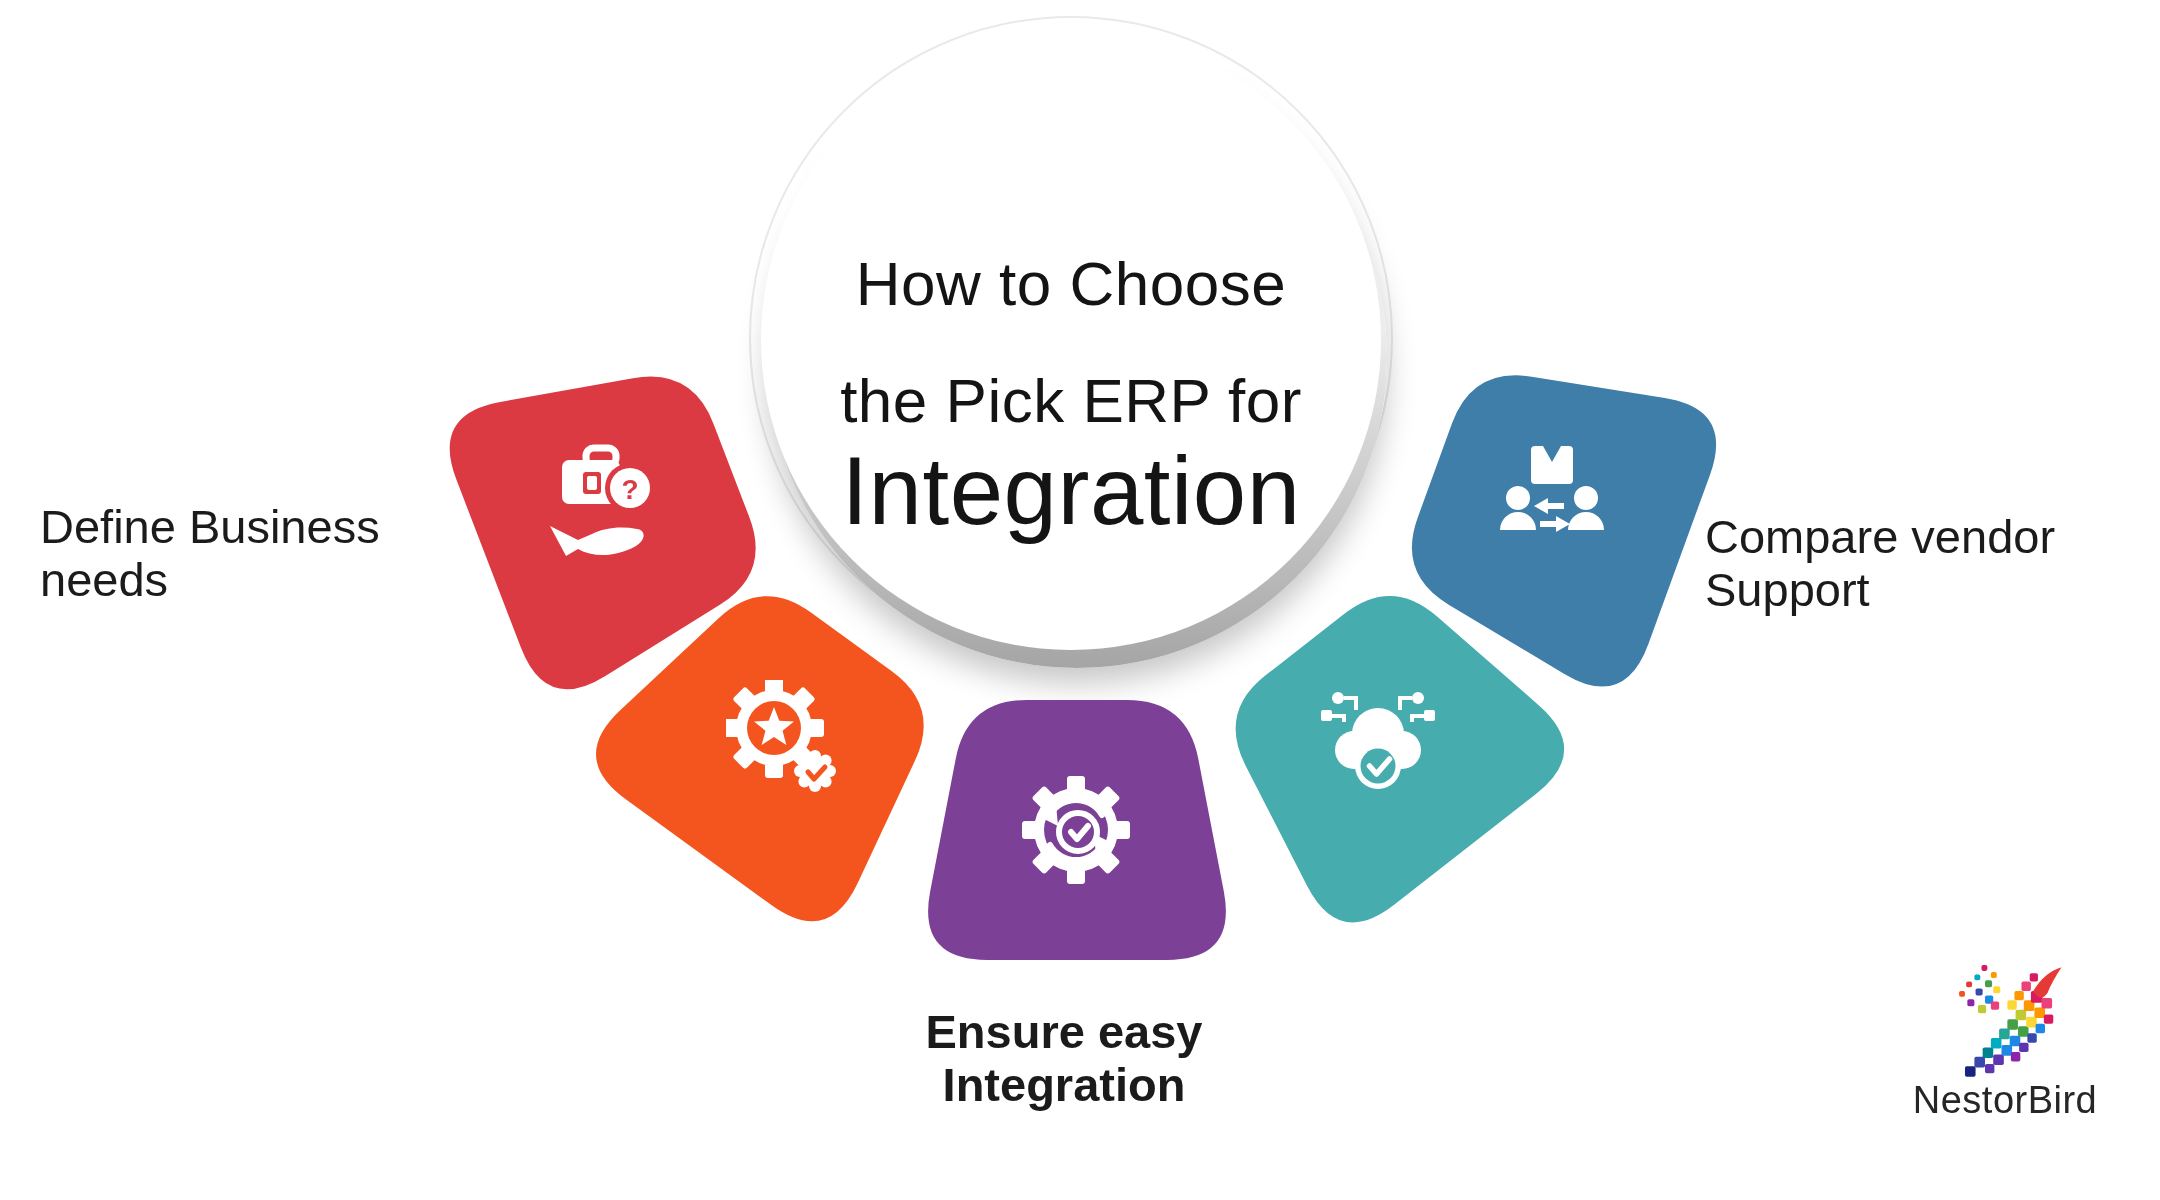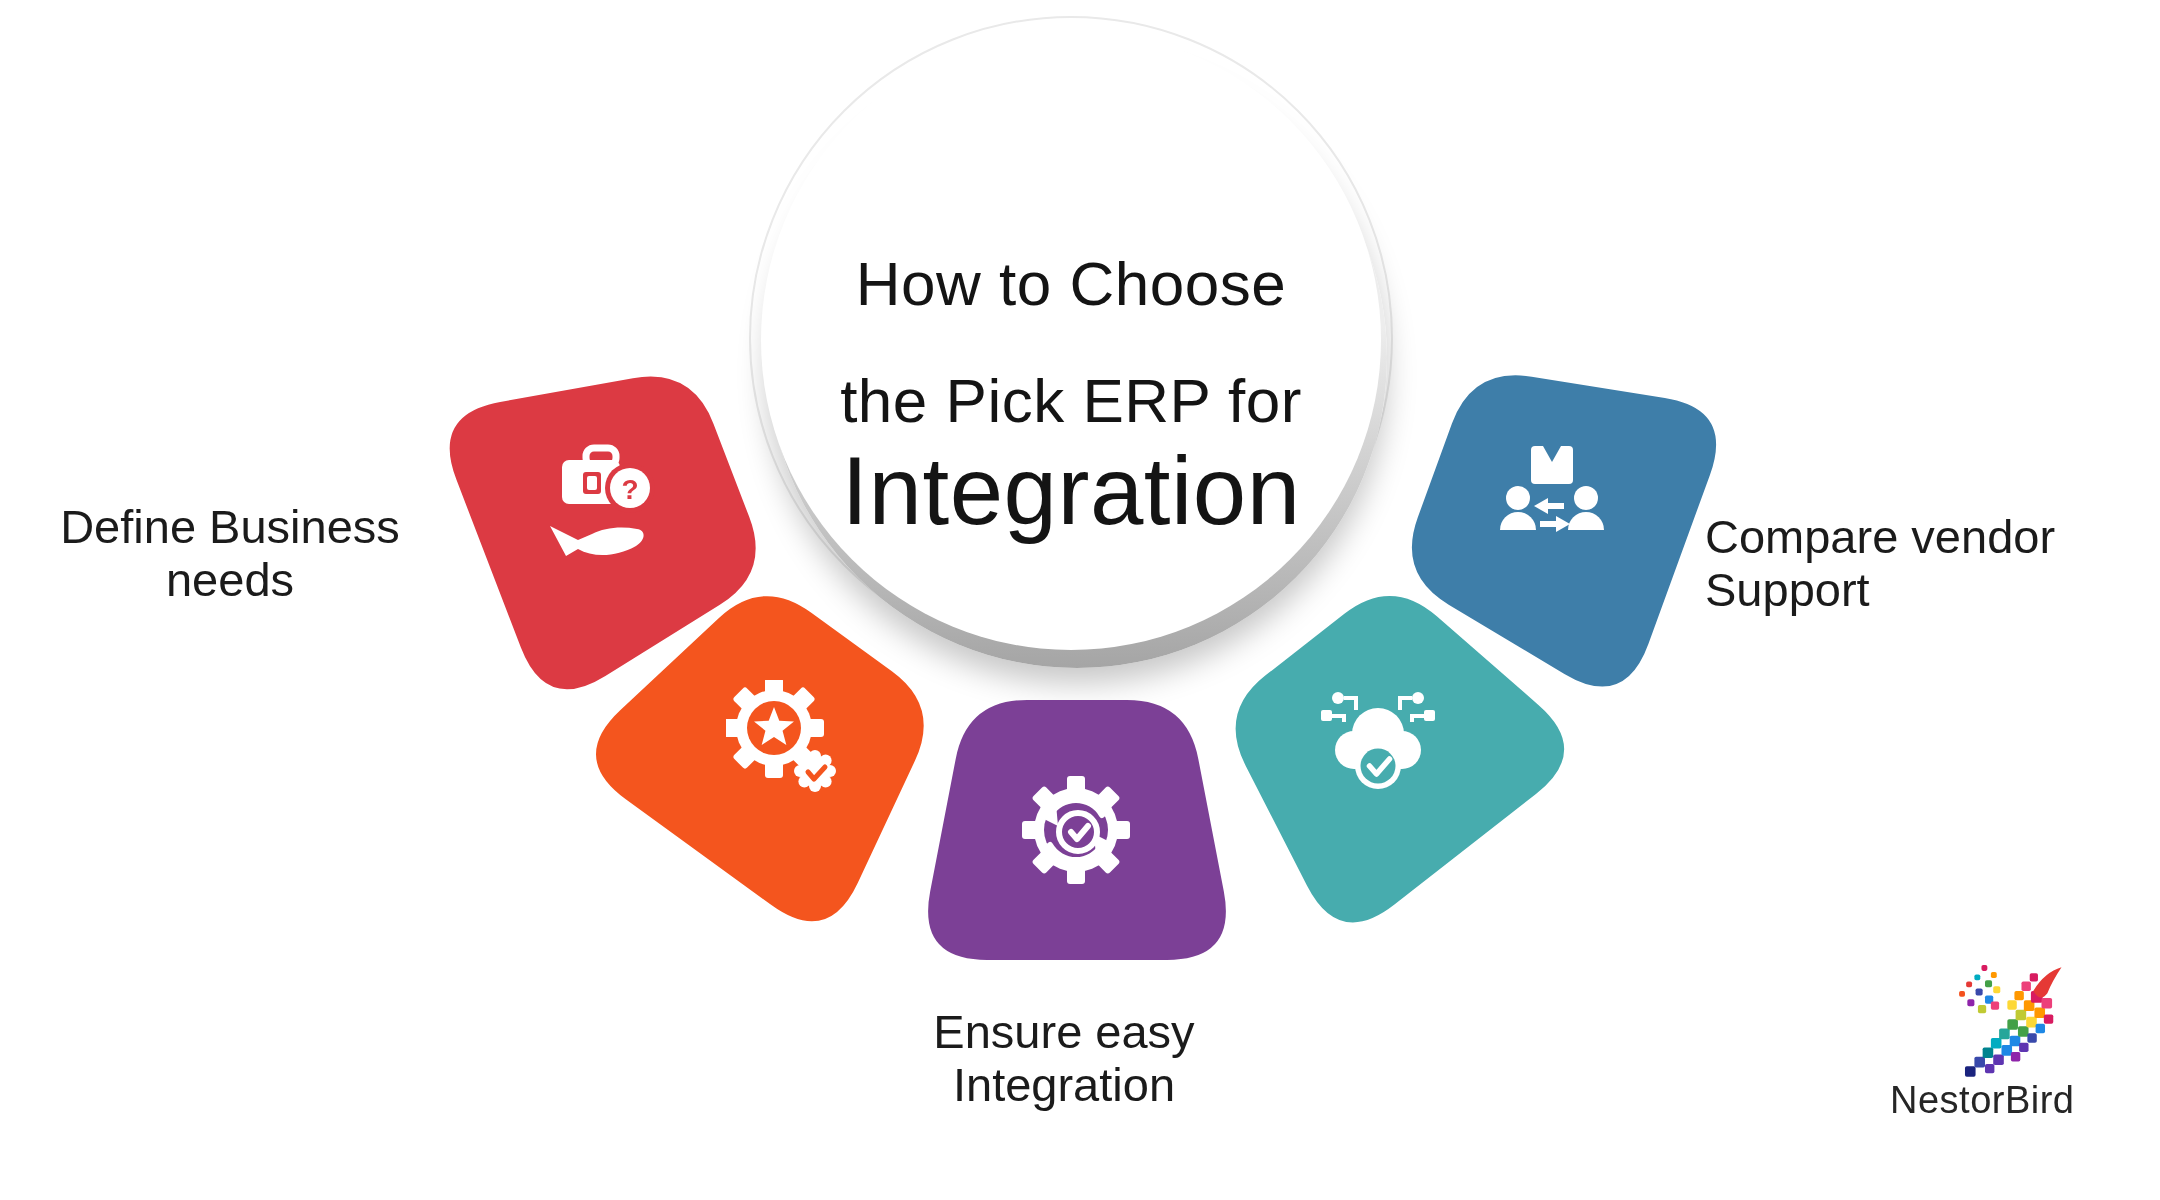--- a/index.html
+++ b/index.html
@@ -14,24 +14,24 @@
                  box-shadow:0 16px 30px rgba(0,0,0,.22);}
   .circle-main{left:761px;top:30px;width:620px;height:620px;border-radius:50%;background:#fff;}
   .title{left:771px;top:205px;width:600px;text-align:center;color:#141414;}
   .title-l12{font-size:62px;line-height:76px;font-weight:400;letter-spacing:.5px;margin-top:41px;}
   .title-l3{font-size:96px;line-height:104px;font-weight:500;letter-spacing:.5px;}
   
   .shape{width:360px;height:300px;}
   .icon{width:116px;height:116px;}
   
   .label{font-size:47px;line-height:53px;font-weight:500;color:#1b1b1b;}
-  .ta-r{text-align:center;} .ta-c{text-align:center;} .ta-l{text-align:left;}
+  .ta-r{text-align:left;} .ta-c{text-align:center;} .ta-l{text-align:left;}
   
   .brand-name{font-size:38px;line-height:44px;font-weight:500;color:#262626;
-              letter-spacing:.5px;text-align:left;}
+              letter-spacing:.5px;text-align:center;}
 </style>
 </head>
 <body>
 
 <div class="stage">
 
   <div class="abs circle-ring"></div>
   <div class="abs circle-shadow"></div>
   <div class="abs circle-main"></div>
   <div class="abs title">
@@ -190,21 +190,21 @@
         <polygon points="-18,8 -4,0 -4,5 12,5 12,11 -4,11 -4,16"></polygon>
         <polygon points="18,26 4,18 4,23 -12,23 -12,29 4,29 4,34"></polygon>
       </g>
     </svg>
   </div>
 
   <div class="abs label ta-r" style="left:40px;top:500px;width:380px;">
     <div>Define Business</div>
     <div>needs</div>
   </div>
-  <div class="abs label ta-c" style="left:864px;top:1005px;width:400px;">
+  <div class="abs label ta-c" style="left:864px;top:1005px;width:400px;font-weight:bold;">
     <div>Ensure easy</div>
     <div>Integration</div>
   </div>
   <div class="abs label ta-l" style="left:1705px;top:510px;width:480px;">
     <div>Compare vendor</div>
     <div>Support</div>
   </div>
 
   <div class="abs" style="left:1890px;top:965px;width:230px;">
     <svg viewBox="0 0 100 96" width="118" height="113" style="display:block;margin:0 auto;">

